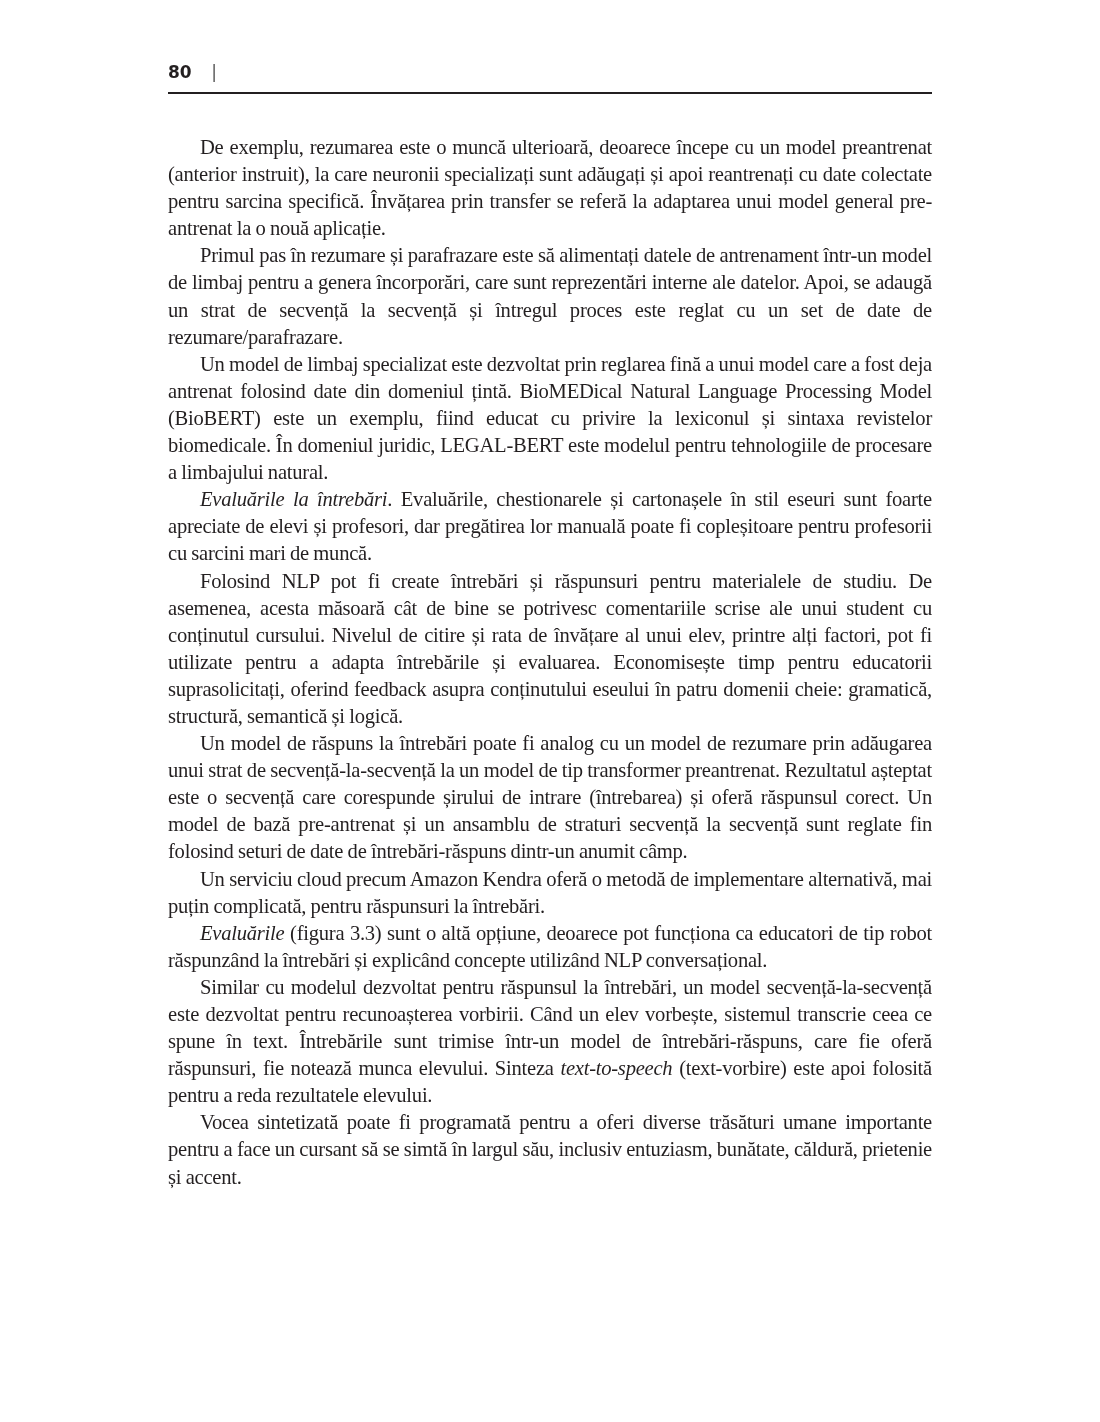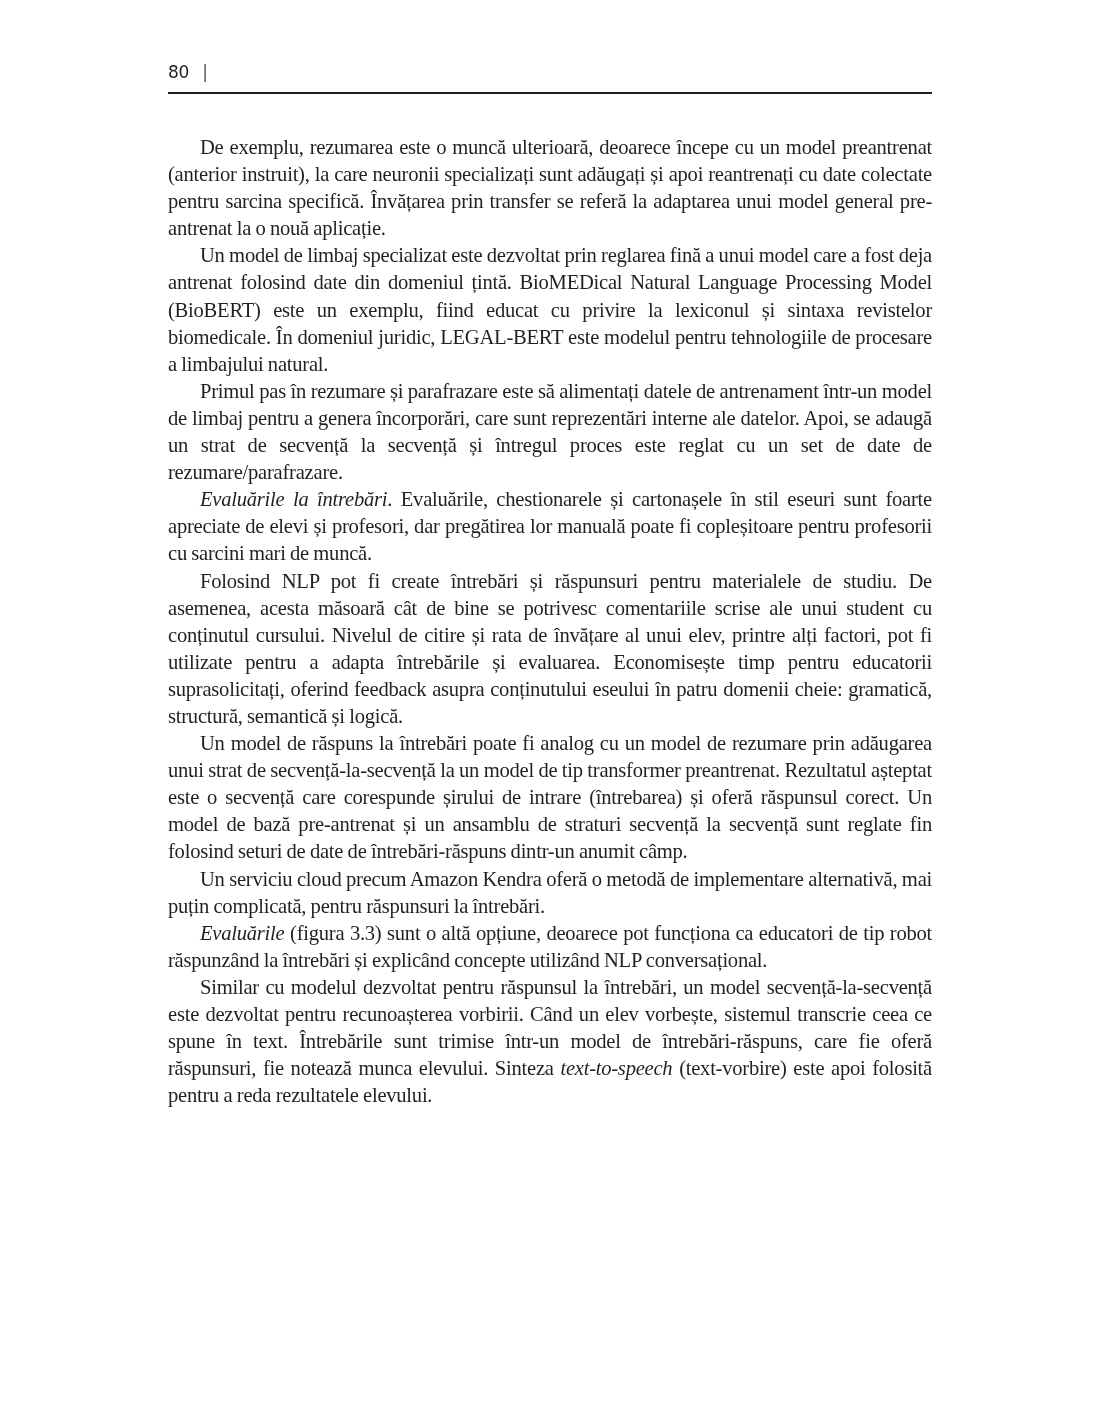--- a/index.html
+++ b/index.html
@@ -23,21 +23,22 @@
       border-bottom: 2.5px solid #231f20;
       box-sizing: border-box;
       display: flex;
       align-items: flex-start;
       font-family: "DejaVu Sans", sans-serif;
       font-size: 17px;
       letter-spacing: -0.2px;
       color: #231f20;
     }
     .page-header .page-number {
-      margin-right: 13px;
+      margin-right: 20px;
+      font-weight: bold;
     }
     .page-header .separator {
       margin-right: 6px;
       color: #555;
     }
     .body-text {
       position: absolute;
       left: 168px;
       top: 134px;
       width: 764px;
@@ -60,21 +61,22 @@
 </head>
 <body>
 
 <header class="page-header">
   <span class="page-number">80</span>
   <span class="separator">|</span>
 </header>
 
 <main class="body-text">
   <p>De exemplu, rezumarea este o muncă ulterioară, deoarece începe cu un model preantrenat (anterior instruit), la care neuronii specializați sunt adăugați și apoi rean­trenați cu date colectate pentru sarcina specifică. Învățarea prin transfer se referă la adaptarea unui model general pre-antrenat la o nouă aplicație.</p>
+  <p>Primul pas în rezumare și parafrazare este să alimentați datele de antrenament într-un model de limbaj pentru a genera încorporări, care sunt reprezentări interne ale datelor. Apoi, se adaugă un strat de secvență la secvență și întregul proces este reglat cu un set de date de rezumare/parafrazare.</p>
   <p>Un model de limbaj specializat este dezvoltat prin reglarea fină a unui model care a fost deja antrenat folosind date din domeniul țintă. BioMEDical Natural Language Processing Model (BioBERT) este un exemplu, fiind educat cu privire la lexiconul și sintaxa revistelor biomedicale. În domeniul juridic, LEGAL-BERT este modelul pentru tehnologiile de procesare a limbajului natural.</p>
-  <p>Primul pas în rezumare și parafrazare este să alimentați datele de antrenament într-un model de limbaj pentru a genera încorporări, care sunt reprezentări interne ale datelor. Apoi, se adaugă un strat de secvență la secvență și întregul proces este reglat cu un set de date de rezumare/parafrazare.</p>
   <p><em>Evaluările la întrebări</em><span>. Evaluările, chestionarele și cartonașele în stil eseuri sunt foarte apreciate de elevi și profesori, dar pregătirea lor manuală poate fi copleșitoare pentru profesorii cu sarcini mari de muncă.</span></p>
   <p>Folosind NLP pot fi create întrebări și răspunsuri pentru materialele de studiu. De asemenea, acesta măsoară cât de bine se potrivesc comentariile scrise ale unui student cu conținutul cursului. Nivelul de citire și rata de învățare al unui elev, printre alți factori, pot fi utilizate pentru a adapta întrebările și evaluarea. Economisește timp pentru educatorii suprasolicitați, oferind feedback asupra conținutului eseului în patru domenii cheie: gramatică, structură, semantică și logică.</p>
   <p>Un model de răspuns la întrebări poate fi analog cu un model de rezumare prin adăugarea unui strat de secvență-la-secvență la un model de tip transformer pre­antrenat. Rezultatul așteptat este o secvență care corespunde șirului de intrare (între­barea) și oferă răspunsul corect. Un model de bază pre-antrenat și un ansamblu de straturi secvență la secvență sunt reglate fin folosind seturi de date de întrebări-răs­puns dintr-un anumit câmp.</p>
   <p>Un serviciu cloud precum Amazon Kendra oferă o metodă de implementare alter­nativă, mai puțin complicată, pentru răspunsuri la întrebări.</p>
   <p><em>Evaluările</em><span> (figura 3.3) sunt o altă opțiune, deoarece pot funcționa ca educatori de tip robot răspunzând la întrebări și explicând concepte utilizând NLP conversațional.</span></p>
   <p><span>Similar cu modelul dezvoltat pentru răspunsul la întrebări, un model secvență-la-secvență este dezvoltat pentru recunoașterea vorbirii. Când un elev vorbește, sistemul transcrie ceea ce spune în text. Întrebările sunt trimise într-un model de întrebări-răspuns, care fie oferă răspunsuri, fie notează munca elevului. Sinteza </span><em>text-to-speech</em><span> (text-vorbire) este apoi folosită pentru a reda rezultatele elevului.</span></p>
+  <p>Vocea sintetizată poate fi programată pentru a oferi diverse trăsături umane impor­tante pentru a face un cursant să se simtă în largul său, inclusiv entuziasm, bunătate, căldură, prietenie și accent.</p>
 </main>
 
 </body></html>

